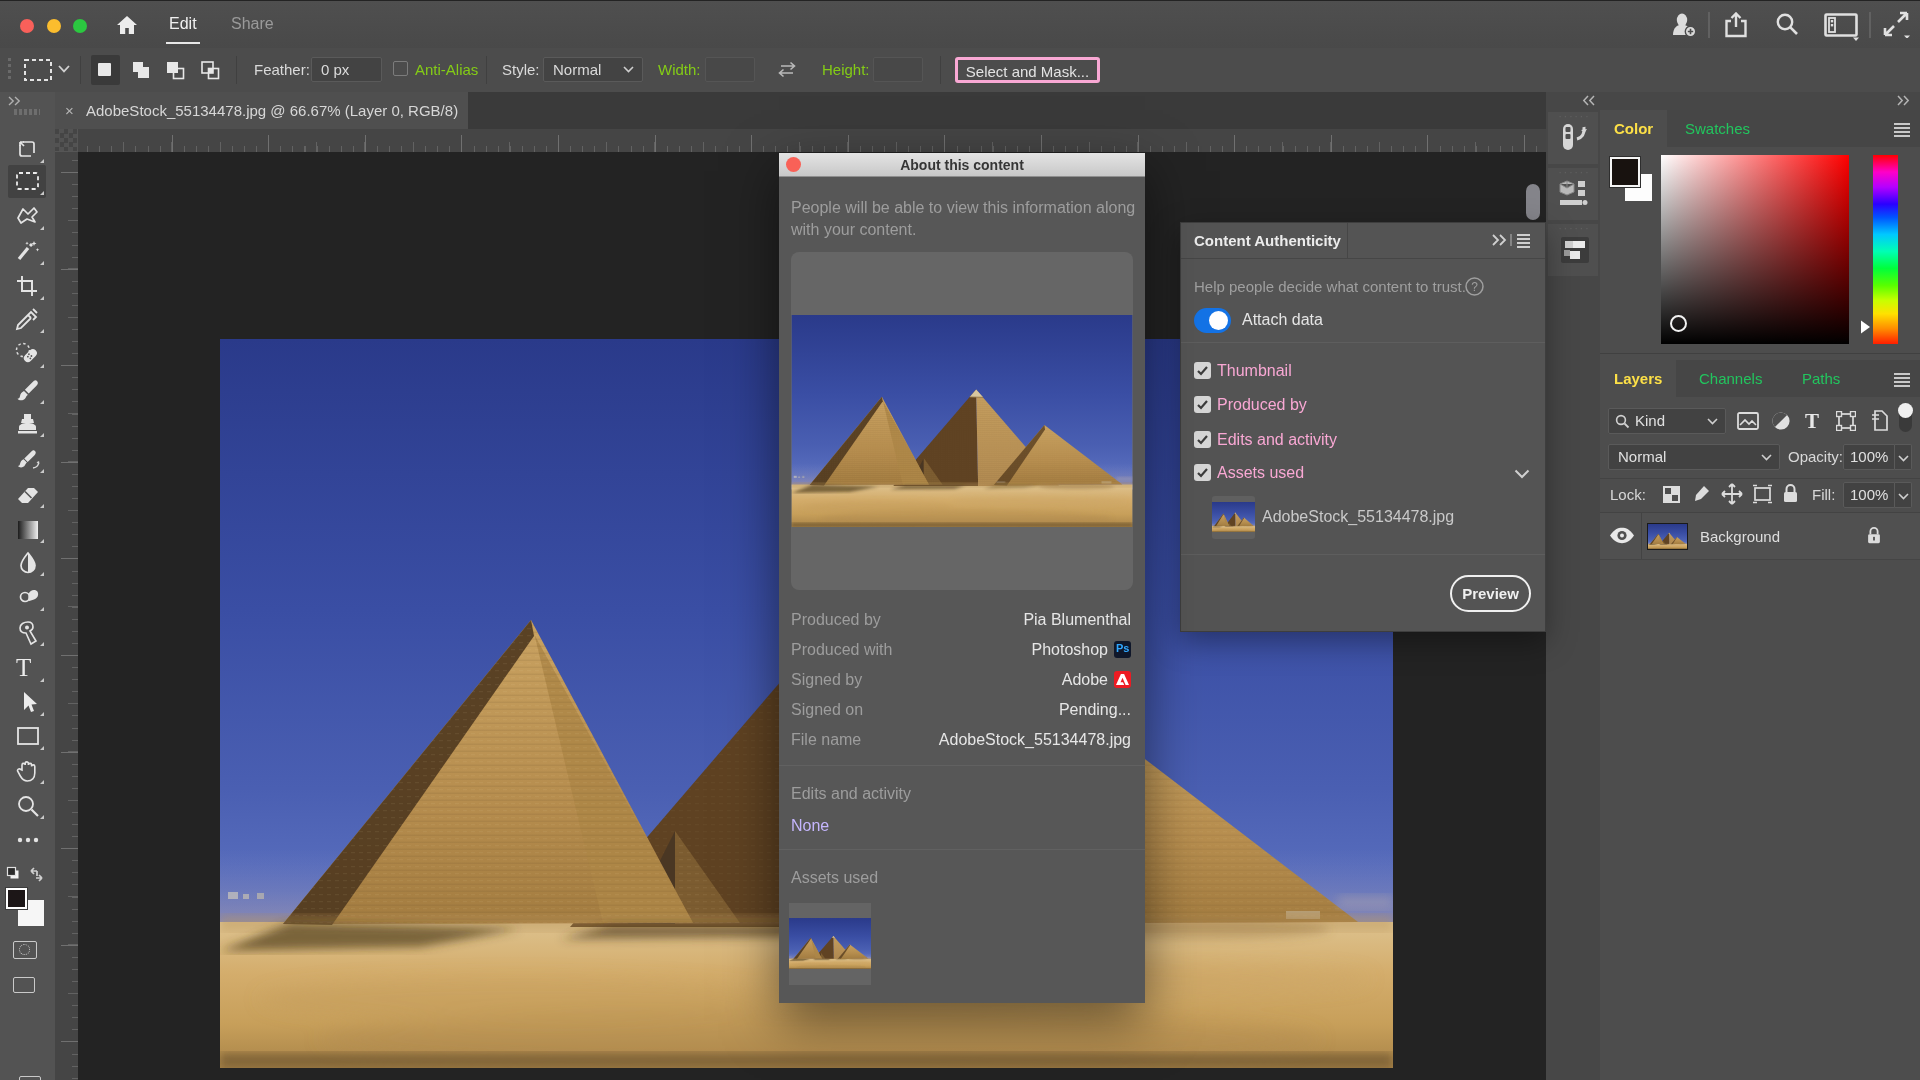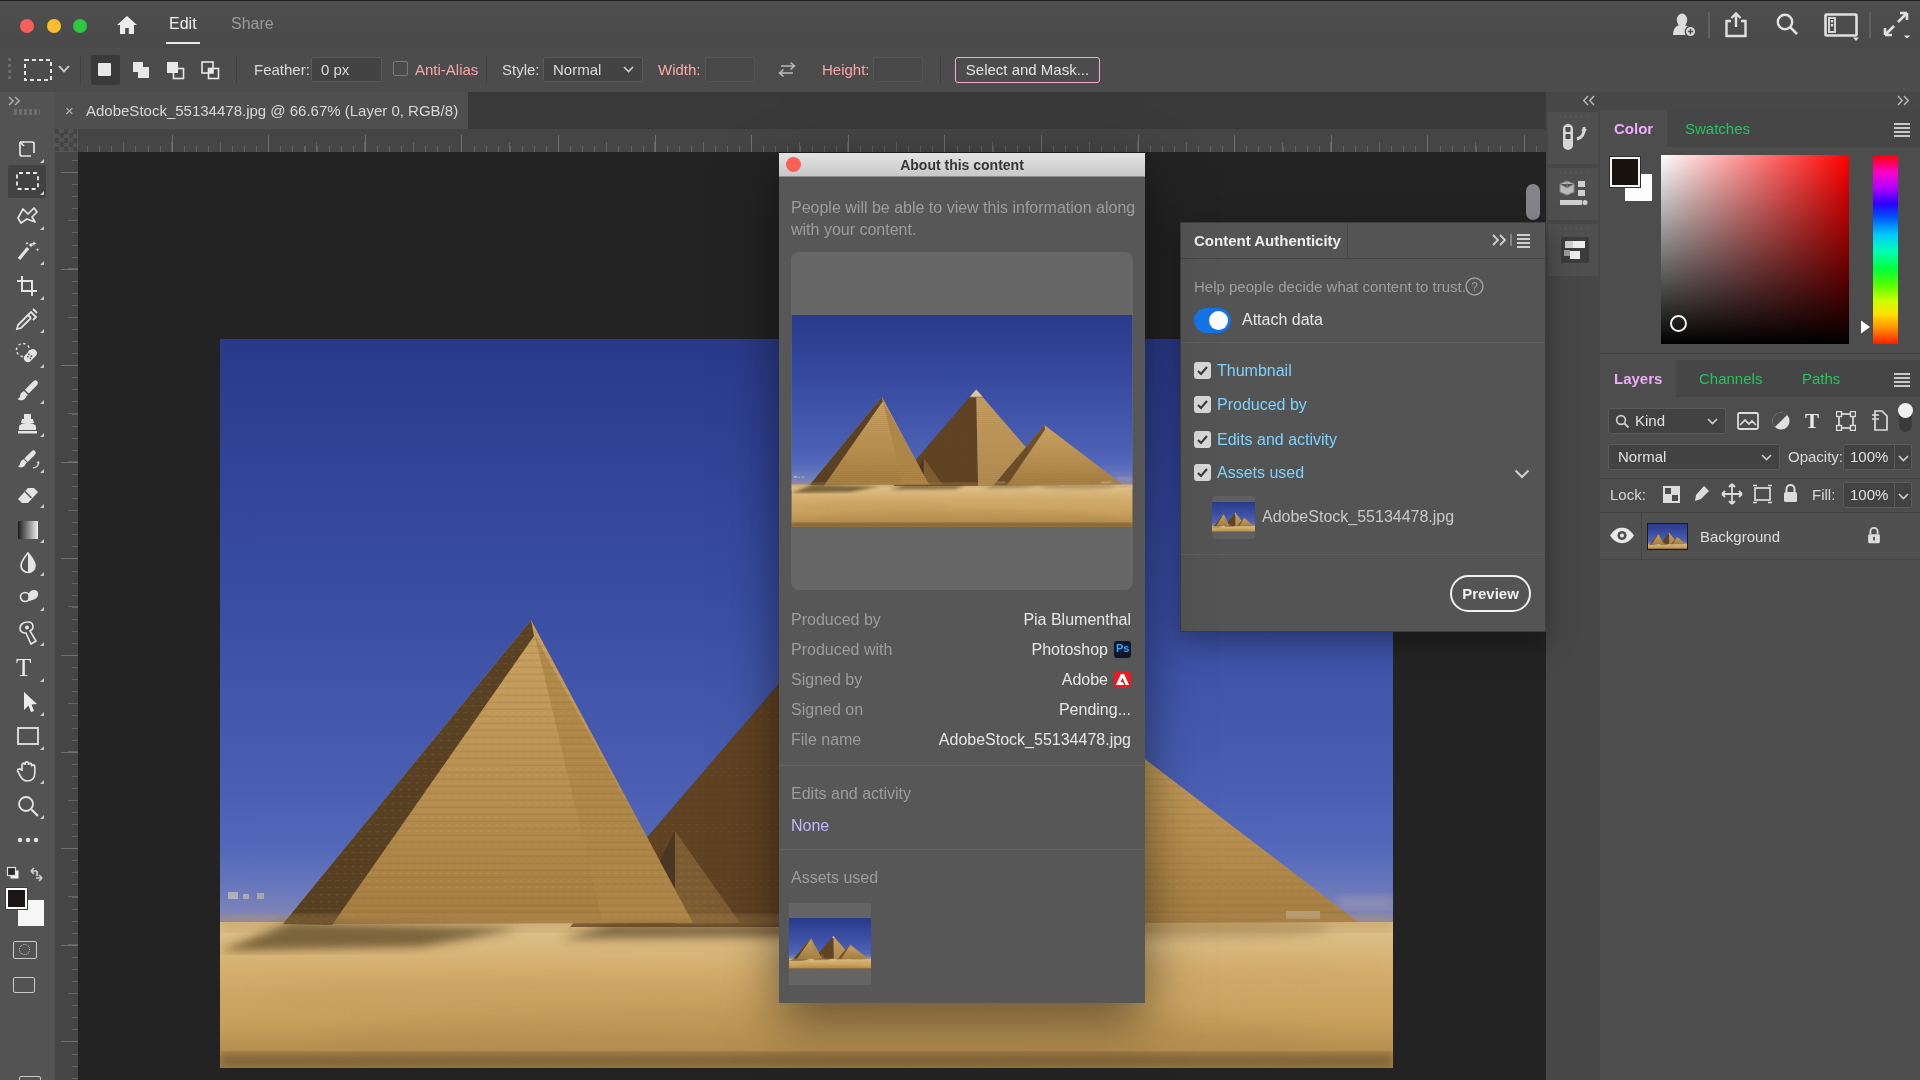--- a/index.html
+++ b/index.html
@@ -12,21 +12,21 @@
   #titlebar .home { position:absolute; left:116px; top:13px; }
   .tabEdit { position:absolute; left:169px; top:14px; color:#f0f0f0; font-size:16px; }
   .tabEdit::after { content:""; position:absolute; left:-3px; right:-3px; bottom:-11px; height:2px; background:#e8e8e8; }
   .tabShare { position:absolute; left:231px; top:14px; color:#9a9a9a; font-size:16px; }
   #appTitle { position:absolute; left:0; right:0; top:14px; text-align:center; color:#e4e4e4; font-size:16px; }
 
   
   #optionsbar { position:absolute; left:0; top:48px; width:1920px; height:44px; background:#4c4c4c; }
   .osep { position:absolute; top:8px; width:1px; height:28px; background:#404040; }
   .olabel { position:absolute; top:13px; color:#dadada; font-size:15px; }
-  .olabel.dim { color:#fca5a5; }
+  .olabel.dim { color:#84cc16; }
   .oinput { position:absolute; top:9px; height:25px; background:#434343; border:1px solid #5a5a5a; border-radius:2px; color:#dadada; font-size:15px; line-height:23px; padding-left:9px; }
   .oinput.dim { background:#484848; border-color:#555; }
   .modebtn { position:absolute; top:7px; width:29px; height:30px; border-radius:2px; }
   .modebtn svg{ position:absolute; left:3px; top:4px; }
 
   
   #toolbar { position:absolute; left:0; top:92px; width:55px; height:988px; background:#535353; }
   .tool { position:absolute; left:8px; width:38px; height:33px; }
   .tool svg { position:absolute; left:7px; top:4px; }
   .tool.sel { background:#424242; border-radius:2px; }
@@ -83,30 +83,30 @@
   #capanel { position:absolute; left:1180px; top:222px; width:366px; height:410px; background:#545454; border:1px solid #3e3e3e; box-shadow:0 10px 28px rgba(0,0,0,.35); }
   #caHead { position:absolute; left:0; top:0; width:364px; height:36px; border-bottom:1px solid #464646; }
   #caHead .tab { position:absolute; left:0; top:0; width:167px; height:36px; border-right:1px solid #464646; color:#ececec; font-weight:bold; font-size:15px; line-height:36px; padding-left:13px; }
   #caHead .icons { position:absolute; right:14px; top:8px; color:#cfcfcf; }
   .caTxt { position:absolute; color:#9f9f9f; font-size:16px; }
   #caToggle { position:absolute; left:13px; top:85px; width:37px; height:25px; border-radius:13px; background:#1473e6; }
   #caToggle::after { content:""; position:absolute; right:3px; top:3px; width:19px; height:19px; border-radius:50%; background:#fff; }
   .caSep { position:absolute; left:0; width:364px; height:1px; background:#484848; border-bottom:1px solid #5e5e5e; }
   .cb { position:absolute; left:13px; width:17px; height:17px; border-radius:3px; background:#d6d6d6; }
   .cb svg { position:absolute; left:1px; top:1px; }
-  .cbl { position:absolute; left:36px; color:#7dd3fc; font-size:16px; }
+  .cbl { position:absolute; left:36px; color:#f9a8d4; font-size:16px; }
   #caAssetThumb { position:absolute; left:31px; top:273px; width:43px; height:43px; border-radius:3px; overflow:hidden; }
   #previewBtn { position:absolute; right:14px; top:352px; width:81px; height:37px; border:2px solid #f0f0f0; border-radius:19px; color:#f0f0f0; font-size:15px; font-weight:bold; text-align:center; line-height:33px; }
 
   
   #rightstrip { position:absolute; left:1546px; top:92px; width:54px; height:988px; background:#474747; }
   #rightpanels { position:absolute; left:1600px; top:92px; width:320px; height:988px; background:#4d4d4d; }
   .ptabrow { position:absolute; left:0; width:320px; height:37px; background:#464646; }
   .ptab { position:absolute; top:0; height:37px; font-size:15px; line-height:37px; color:#22c55e; padding:0 14px; }
-  .ptab.on { background:#4d4d4d; color:#f0abfc; font-weight:bold; }
+  .ptab.on { background:#4d4d4d; color:#fde047; font-weight:bold; }
   .burger { position:absolute; right:10px; top:12px; width:16px; height:12px; }
   .burger i { display:block; height:2px; background:#c9c9c9; margin-bottom:2px; }
   .scell { position:absolute; left:2px; width:50px; height:52px; background:#4f4f4f; }
   .scell::before { content:"······"; position:absolute; left:10px; top:-4px; color:#5f5f5f; font-size:13px; letter-spacing:1px; }
 </style>
 </head>
 <body>
 
 <svg width="0" height="0" style="position:absolute">
   <defs>
@@ -311,21 +311,21 @@
   </div>
   <div class="olabel dim" style="left:658px">Width:</div>
   <div class="oinput dim" style="left:705px;width:50px"></div>
   <svg style="position:absolute;left:777px;top:13px" width="20" height="17" viewBox="0 0 20 17">
     <path d="M4 5 h13 M13.5 1.5 L17.5 5 13.5 8.5" fill="none" stroke="#b9b9b9" stroke-width="1.6"></path>
     <path d="M16 12 h-13 M6.5 8.5 L2.5 12 6.5 15.5" fill="none" stroke="#b9b9b9" stroke-width="1.6"></path>
   </svg>
   <div class="olabel dim" style="left:822px">Height:</div>
   <div class="oinput dim" style="left:873px;width:50px"></div>
   <div class="osep" style="left:940px"></div>
-  <div style="position:absolute;left:955px;top:9px;width:145px;height:26px;border:1px solid #f9a8d4;border-radius:3px;color:#e3e3e3;font-size:15px;text-align:center;line-height:24px">Select and Mask...</div>
+  <div style="position:absolute;left:955px;top:9px;width:145px;height:26px;border:3px solid #f9a8d4;border-radius:3px;color:#e3e3e3;font-size:15px;text-align:center;line-height:24px">Select and Mask...</div>
 </div>
 
 <div id="toolbar">
   <svg style="position:absolute;left:7px;top:4px" width="14" height="10" viewBox="0 0 14 10">
       <path d="M2 1 L6.2 5 2 9 M8 1 L12.2 5 8 9" fill="none" stroke="#b0b0b0" stroke-width="1.4"></path>
     </svg>
   <div style="position:absolute;left:14px;top:17px;width:26px;height:6px;background:repeating-linear-gradient(90deg,#6e6e6e 0 3px,#535353 3px 5px)"></div>
   <div class="tool" style="top:41px">
     <svg width="24" height="24" viewBox="0 0 24 24">
         <path d="M8 5 H17 a2 2 0 0 1 2 2 V16 M5 8 V17 a2 2 0 0 0 2 2 H16" fill="none" stroke="#e4e4e4" stroke-width="1.7"></path>

